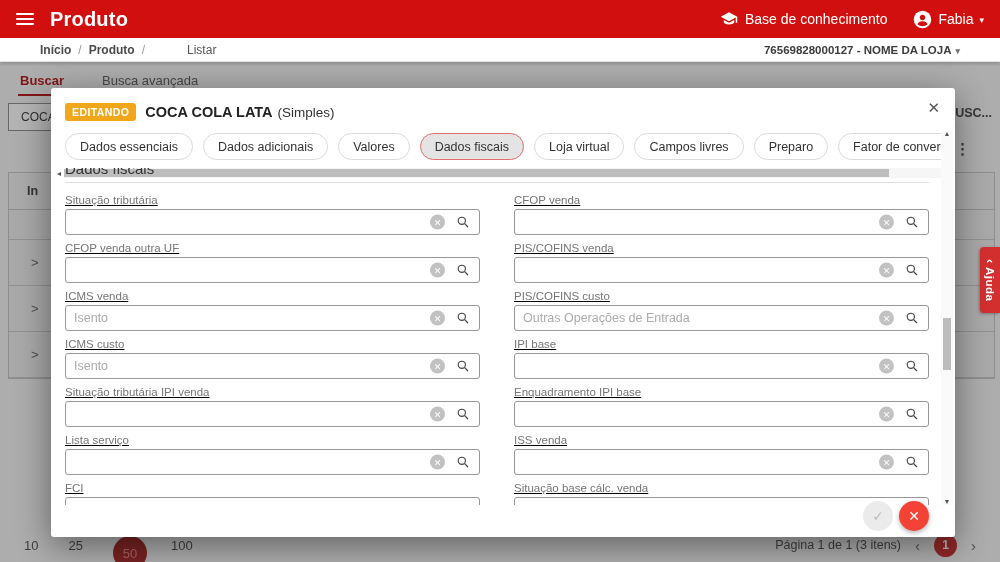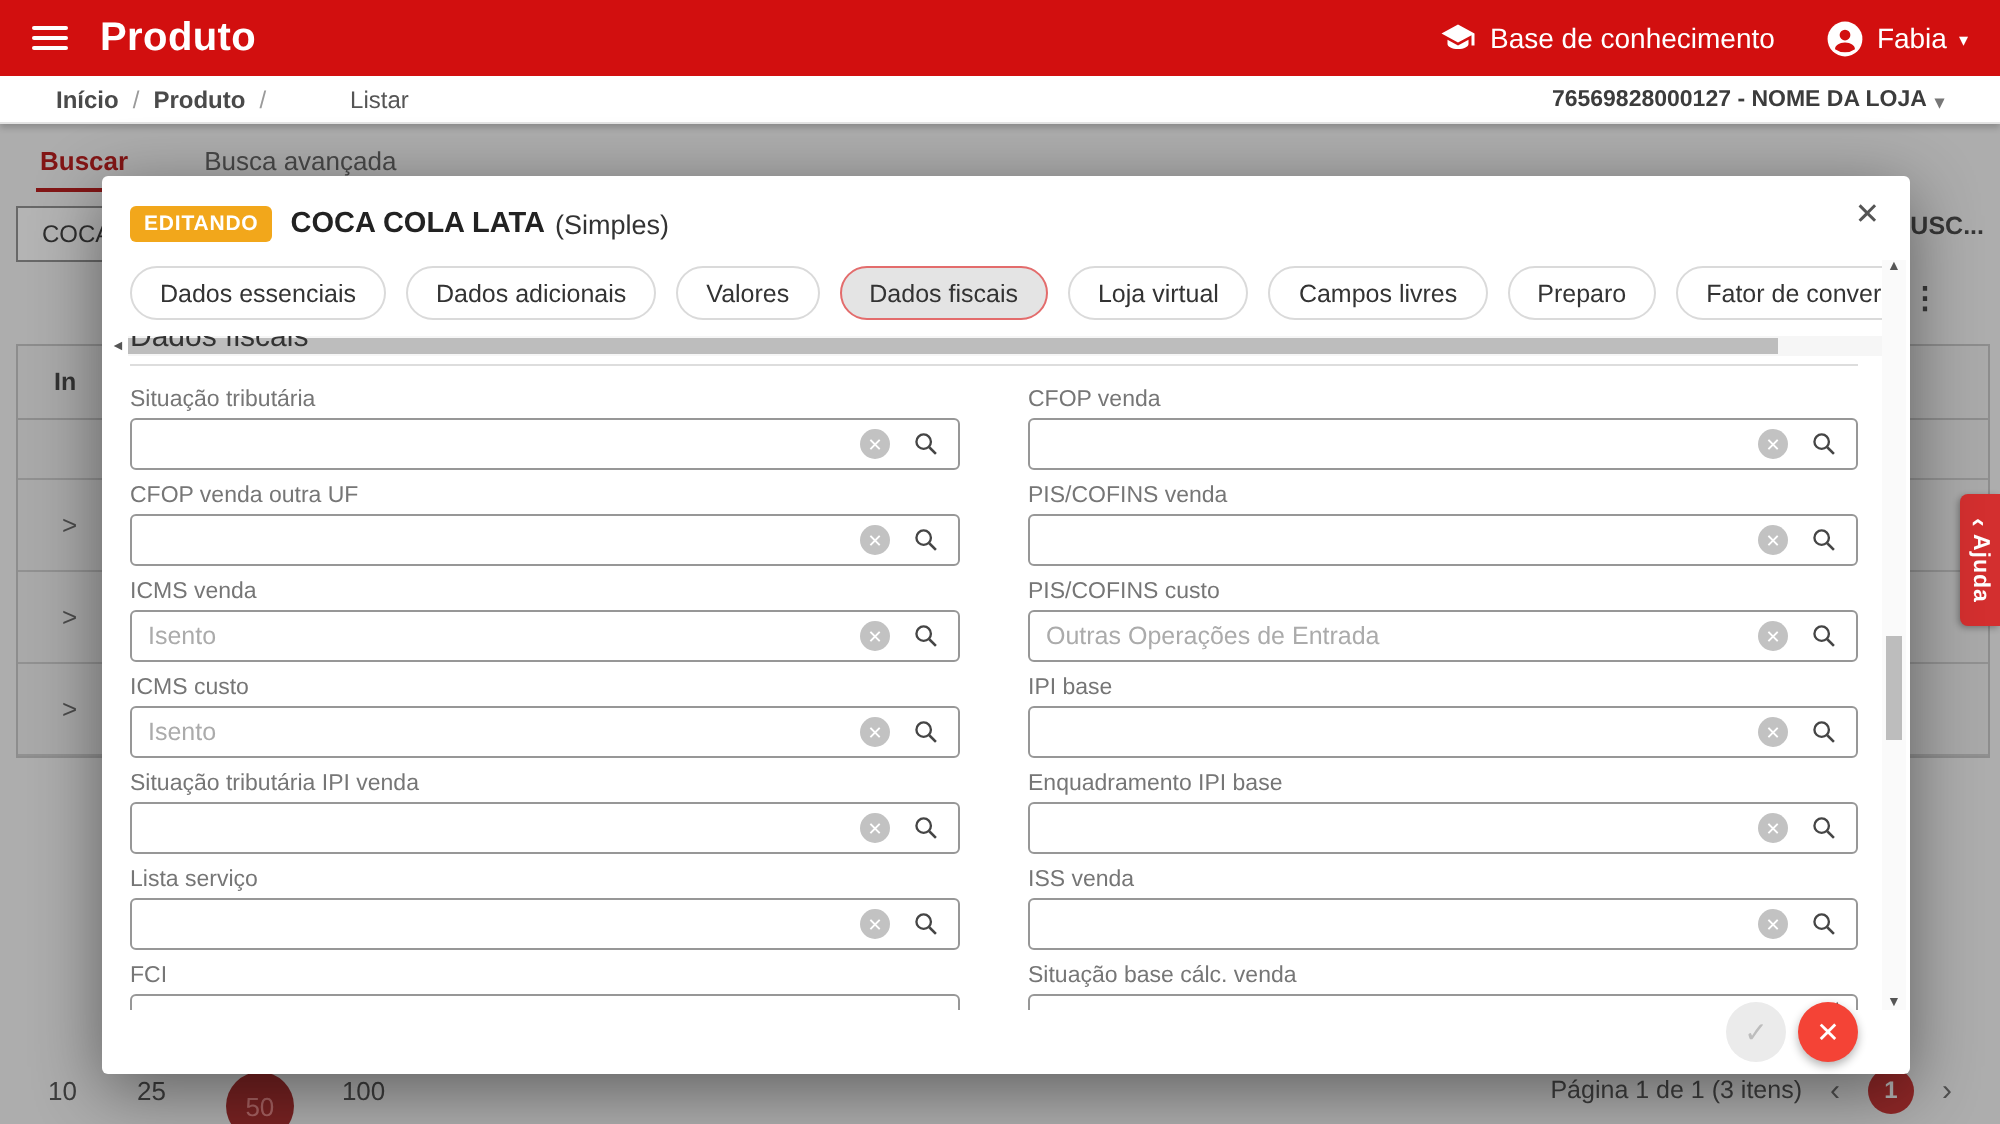--- a/index.html
+++ b/index.html
@@ -9,21 +9,21 @@
   .topbar { height:38px; background:#d20f0f; color:#fff; display:flex; align-items:center; padding:0 16px; position:relative; z-index:30; }
   .hamburger { width:18px; display:flex; flex-direction:column; gap:3px; margin-right:16px; cursor:pointer; }
   .hamburger span { height:2px; background:#fff; border-radius:1px; }
   .topbar-title { font-size:20px; font-weight:bold; letter-spacing:.2px; }
   .topbar-right { margin-left:auto; display:flex; align-items:center; gap:8px; font-size:14px; }
   .kb-group { display:flex; align-items:center; gap:7px; margin-right:18px; cursor:pointer; }
   .user-group { display:flex; align-items:center; gap:6px; cursor:pointer; }
   .caret { font-size:9px; position:relative; top:1px; }
 
   
-  .crumbbar { height:24px; background:#fff; display:flex; align-items:center; padding:0 28px; font-size:12px; position:relative; z-index:25; border-bottom:1px solid #e3e3e3; box-shadow:0 2px 3px rgba(0,0,0,.18); }
+  .crumbbar { height:24px; background:#fff; display:flex; align-items:center; padding:0 40px; font-size:12px; position:relative; z-index:25; border-bottom:1px solid #e3e3e3; box-shadow:0 2px 3px rgba(0,0,0,.18); }
   .crumb { font-weight:bold; color:#4a4a4a; cursor:pointer; }
   .crumb-sep { color:#9a9a9a; margin:0 7px; }
   .store-select { margin-left:auto; font-weight:bold; color:#3c3c3c; font-size:11.5px; display:flex; align-items:center; gap:4px; cursor:pointer; }
   .store-select .caret { color:#777; }
 
   
   .content { position:absolute; top:62px; left:0; right:0; bottom:0; background:#f3f3f3; }
   .stabs { position:absolute; top:8px; left:18px; display:flex; gap:34px; font-size:13px; color:#5a5a5a;justify-content:center; }
   .stab { padding:3px 2px 6px; cursor:pointer; white-space:nowrap; }
   .stab.active { color:#b40f0f; font-weight:bold; border-bottom:2px solid #b40f0f; }
@@ -61,21 +61,21 @@
   .pill { border:1px solid #dadada; border-radius:15px; padding:6px 14px 0; height:27px; font-size:12.5px; color:#333; white-space:nowrap; background:#fff; cursor:pointer; flex:0 0 auto; }
   .pill.active { background:#e4e4e4; border-color:#e36c6c; }
   .hscroll { display:flex; align-items:center; margin:5px 3px 0 3px; height:12px; }
   .hs-arrow { font-size:7px; color:#555; width:10px; text-align:center; cursor:pointer; }
   .hs-track { flex:1; height:10px; background:#f6f6f6; position:relative; }
   .hs-thumb { position:absolute; left:0; top:1px; height:8px; width:94%; background:#bdbdbd; cursor:pointer; }
 
   .form-viewport { position:absolute; top:80px; left:14px; width:864px; height:337px; overflow:hidden; }
   .section-title { font-size:15px; color:#333; margin-top:-8px; }
   .section-div { border-bottom:1px solid #ddd; margin-top:5px; }
-  .form-grid { display:grid; grid-template-columns:415px 415px; column-gap:34px; margin-top:11px; }
+  .form-grid { display:grid; grid-template-columns:415px 415px; column-gap:34px; margin-top:11px;text-decoration:underline; }
   .field { margin-bottom:7px; }
   .flabel { font-size:11.5px; color:#767676; margin-bottom:3px; }
   .fbox { position:relative; height:26px; border:1px solid #979797; border-radius:3px; background:#fff; }
   .fbox input { width:100%; height:100%; border:0; outline:none; background:transparent; padding:0 58px 0 8px; font-size:12.5px; color:#333; font-family:"Liberation Sans",sans-serif; }
   .fbox input::placeholder { color:#ababab; opacity:1; }
   .fbox.plain input { padding-right:8px; }
   .clear-icon { position:absolute; right:34px; top:50%; transform:translateY(-50%); width:15px; height:15px; border-radius:50%; background:#c2c2c2; color:#fff; font-size:9px; display:flex; align-items:center; justify-content:center; cursor:pointer; }
   .mag-icon { position:absolute; right:9px; top:50%; transform:translateY(-50%); cursor:pointer; display:flex; }
   .spin-up { position:absolute; right:6px; top:2px; font-size:7px; color:#555; cursor:pointer; }
 

